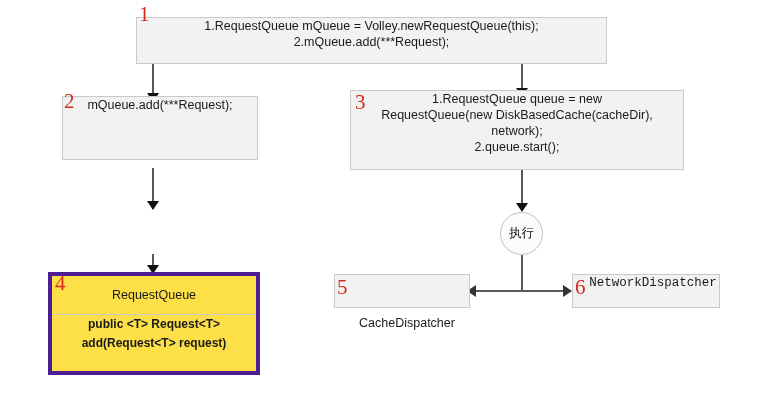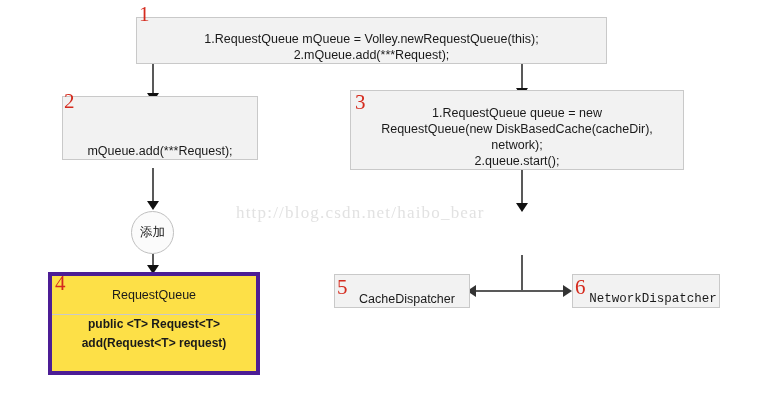--- a/index.html
+++ b/index.html
@@ -35,21 +35,21 @@
   
   .node {
     position: absolute;
     box-sizing: border-box;
     background: #f2f2f2;
     border: 1px solid #c9c9c9;
     color: #1a1a1a;
     font-size: 12.5px;
     line-height: 16px;
     display: flex;
-    align-items: flex-end;
+    align-items: flex-start;
     justify-content: center;
     text-align: center;
     z-index: 3;
   }
   .node .txt {
     white-space: pre-line;
     padding: 0 6px;
   }
 
   
@@ -147,21 +147,20 @@
     border-bottom: 6px solid transparent;
     border-left: 9px solid #333;
     z-index: 2;
   }
 </style>
 </head>
 <body>
 
 <div id="canvas">
 
-  <div class="watermark">http://blog.csdn.net/haibo_bear</div>
 
   <div class="stepnum" style="left:139px; top:4px;">1</div>
   <div class="node" style="left:136px; top:17px; width:471px; height:47px;">
     <span class="txt">1.RequestQueue mQueue = Volley.newRequestQueue(this);
 2.mQueue.add(***Request);</span>
   </div>
 
   <div class="vline" style="left:152px; top:64px; width:2px; height:31px;"></div>
   <div class="arrow-down" style="left:147px; top:93px;"></div>
 
@@ -169,23 +168,20 @@
   <div class="arrow-down" style="left:516px; top:88px;"></div>
 
   <div class="stepnum" style="left:64px; top:91px;">2</div>
   <div class="node" style="left:62px; top:96px; width:196px; height:64px;">
     <span class="txt">mQueue.add(***Request);</span>
   </div>
 
   <div class="vline" style="left:152px; top:168px; width:2px; height:35px;"></div>
   <div class="arrow-down" style="left:147px; top:201px;"></div>
 
-  <div class="ellipse" style="left:131px; top:211px; width:43px; height:43px;">
-    <span>添加</span>
-  </div>
 
   <div class="vline" style="left:152px; top:254px; width:2px; height:16px;"></div>
   <div class="arrow-down" style="left:147px; top:265px;"></div>
 
   <div class="stepnum" style="left:55px; top:273px;">4</div>
   <div class="classbox" style="left:48px; top:272px; width:212px; height:103px;">
     <div class="head">RequestQueue</div>
     <div class="body">
       <span class="txt">public &lt;T&gt; Request&lt;T&gt;
 add(Request&lt;T&gt; request)</span>
@@ -196,32 +192,35 @@
   <div class="node" style="left:350px; top:90px; width:334px; height:80px;">
     <span class="txt">1.RequestQueue queue = new
 RequestQueue(new DiskBasedCache(cacheDir),
 network);
 2.queue.start();</span>
   </div>
 
   <div class="vline" style="left:521px; top:170px; width:2px; height:36px;"></div>
   <div class="arrow-down" style="left:516px; top:203px;"></div>
 
+  <div class="ellipse" style="left:500px; top:212px; width:43px; height:43px;">
+    <span>执行</span>
+  </div>
 
   <div class="vline" style="left:521px; top:255px; width:2px; height:36px;"></div>
 
   <div class="hline" style="left:475px; top:290px; width:48px; height:2px;"></div>
   <div class="arrow-left" style="left:467px; top:285px;"></div>
 
   <div class="hline" style="left:521px; top:290px; width:46px; height:2px;"></div>
   <div class="arrow-right" style="left:563px; top:285px;"></div>
 
   <div class="stepnum" style="left:337px; top:277px;">5</div>
   <div class="node" style="left:334px; top:274px; width:136px; height:34px;">
-    <span class="txt" style="padding-left:16px;">CacheDispatcher</span>
+    <span class="txt" style="padding-left:16px;margin-top:40px;">CacheDispatcher</span>
   </div>
 
   <div class="stepnum" style="left:575px; top:277px;">6</div>
   <div class="node" style="left:572px; top:274px; width:148px; height:34px;font-family:Liberation Mono, monospace;">
     <span class="txt" style="padding-left:20px;">NetworkDispatcher</span>
   </div>
 
 </div>
 
 </body></html>

